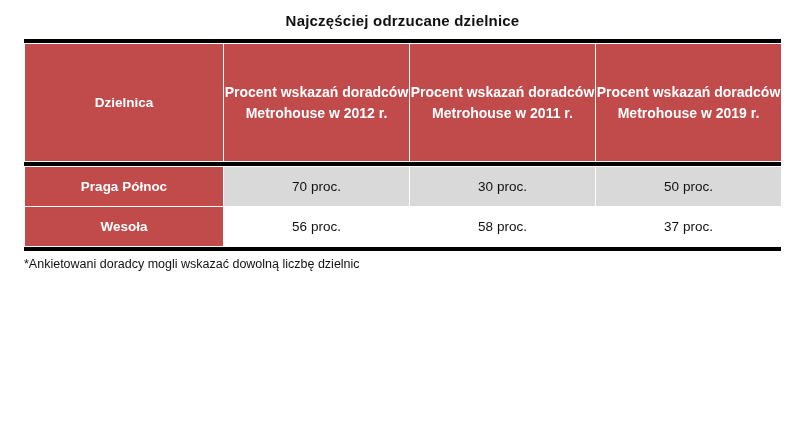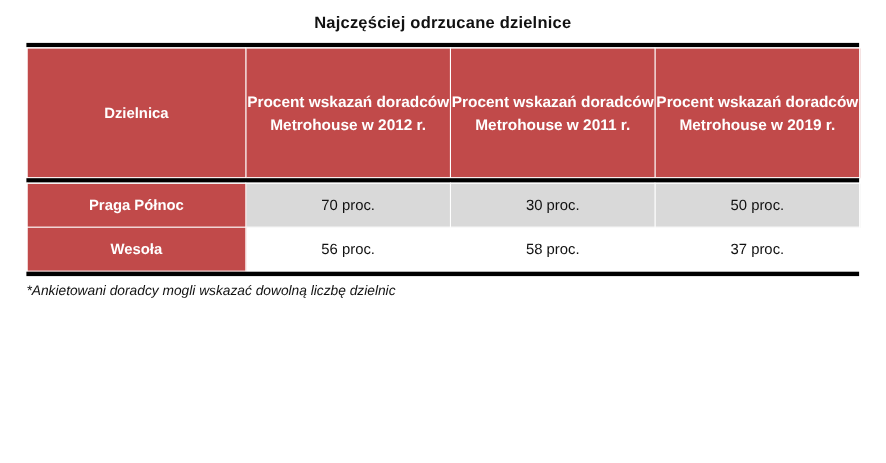--- a/index.html
+++ b/index.html
@@ -92,21 +92,20 @@
   tbody tr.shaded td.value {
     background: #d9d9d9;
   }
   .col1 { width: 199px; }
   .col2 { width: 186px; }
   .col3 { width: 186px; }
   .col4 { width: 186px; }
   .footnote {
     margin: 6px 24px 0 24px;
     font-size: 12.5px;
-    font-style: italic;
     color: #111111;
   }
 </style>
 </head>
 <body>
 
 <div class="page">
 
   <div class="title">Najczęściej odrzucane dzielnice</div>
 

